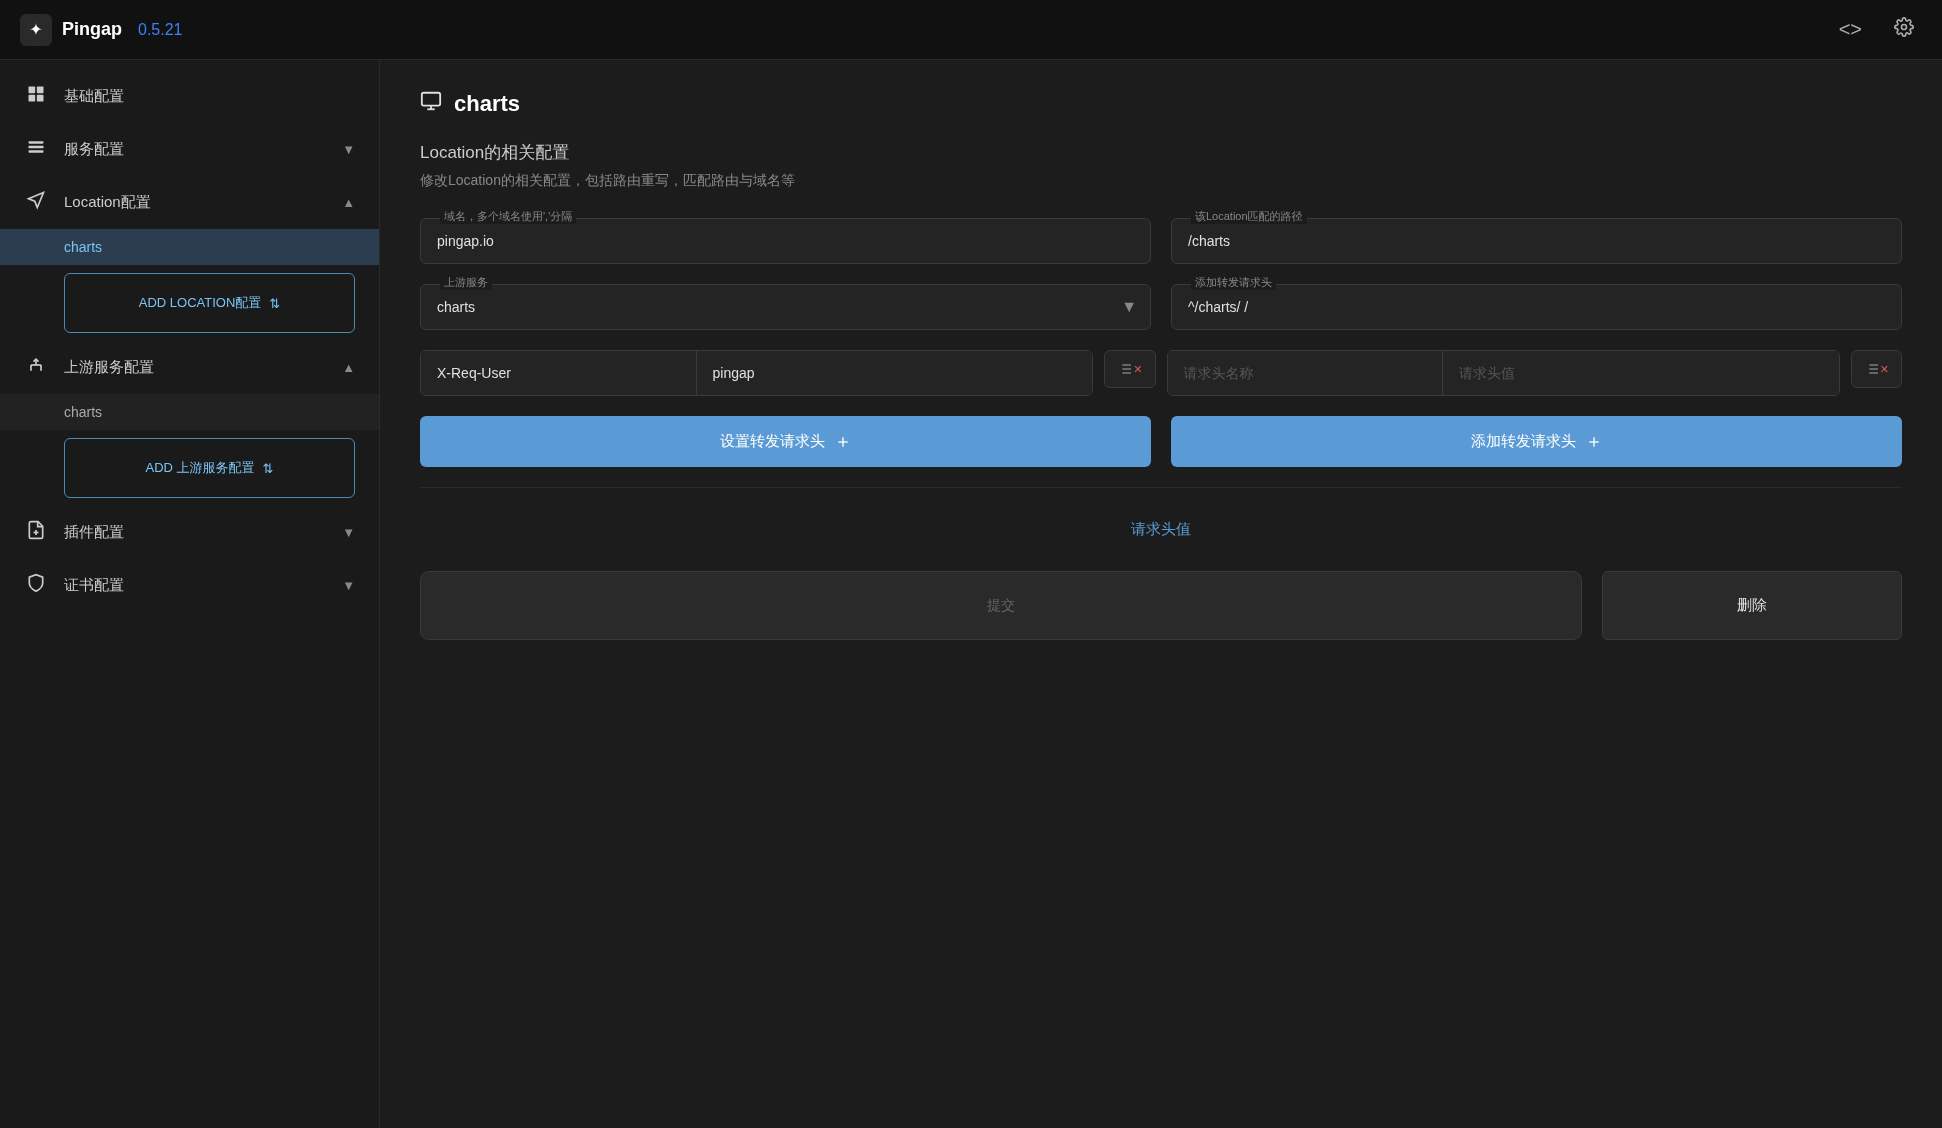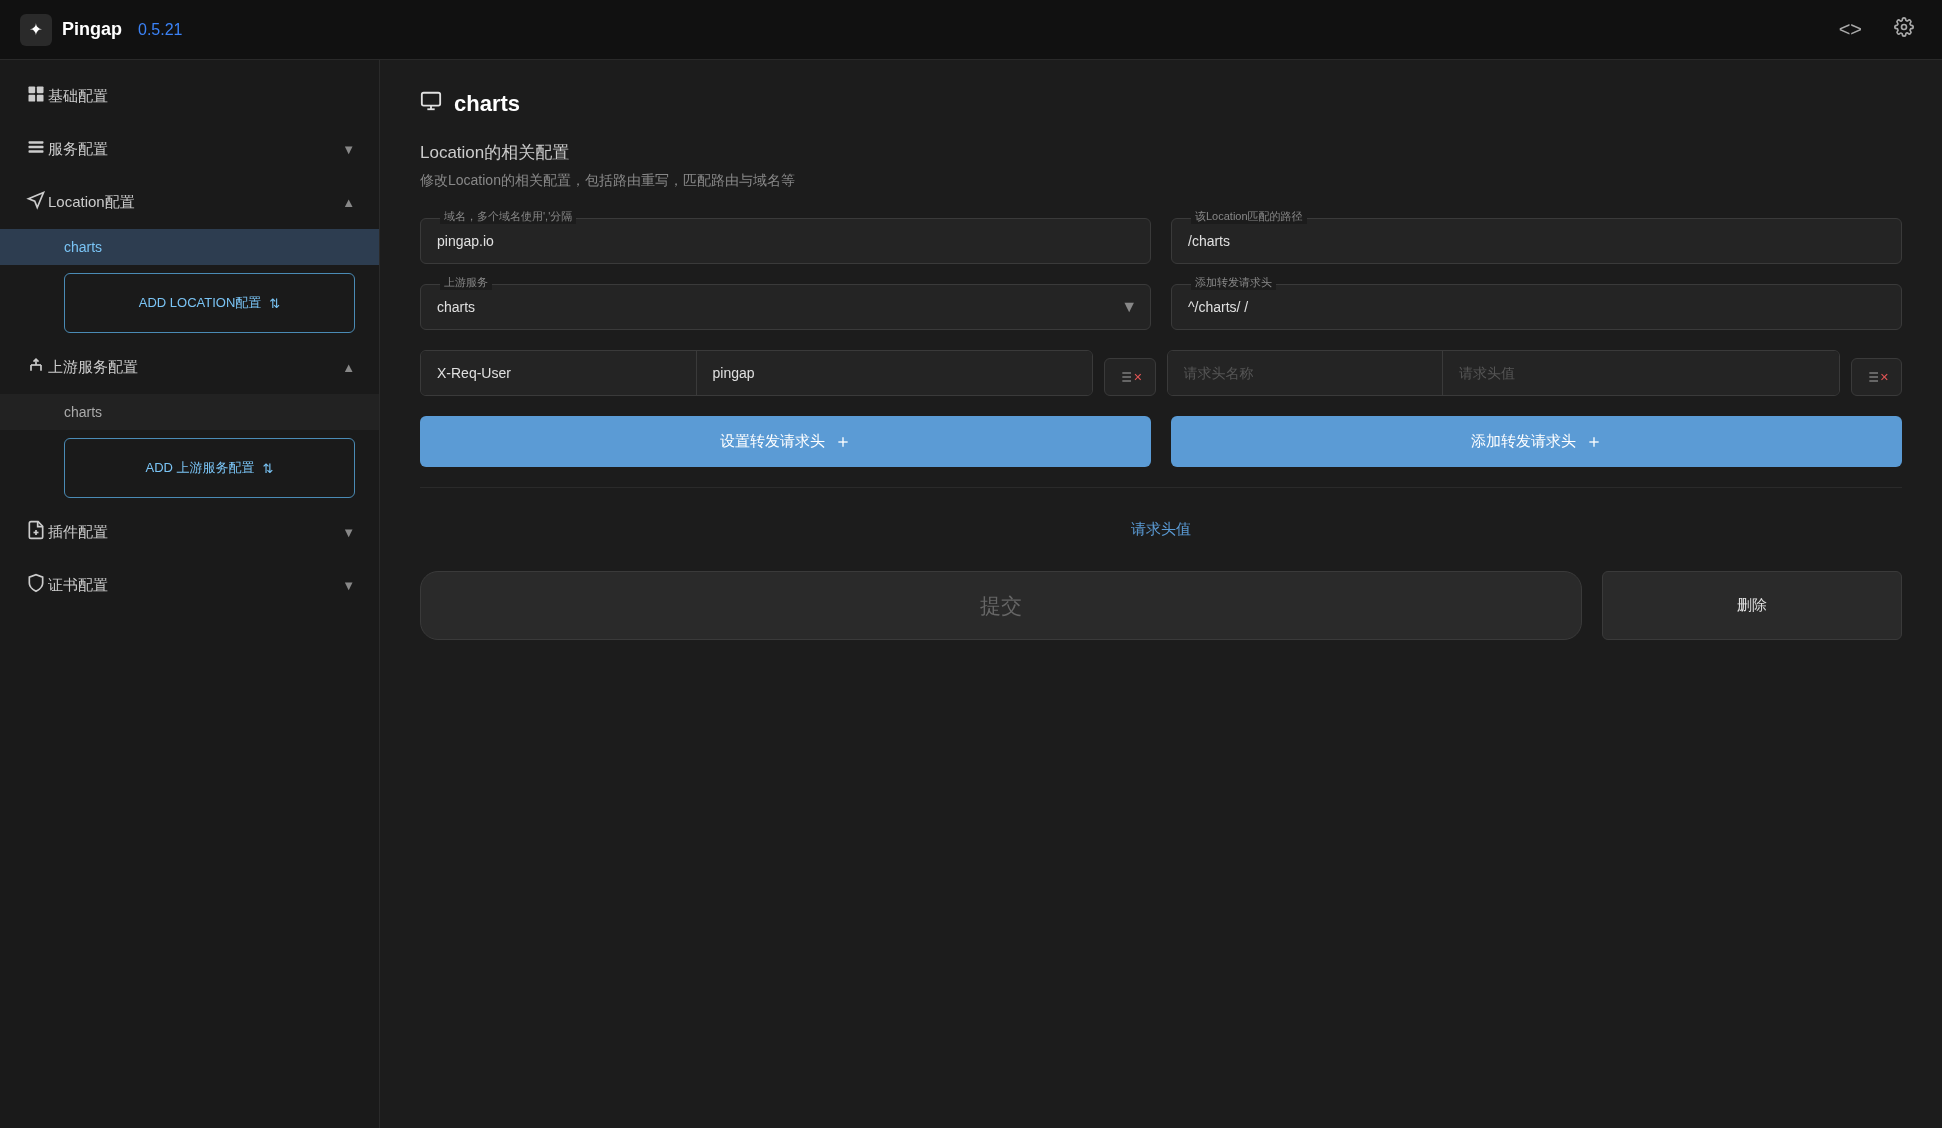--- a/index.html
+++ b/index.html
@@ -77,21 +77,21 @@
       width: 380px;
       background: #1a1a1a;
       flex-shrink: 0;
       overflow-y: auto;
       border-right: 1px solid #2a2a2a;
       padding: 10px 0;
     }
     .sidebar-item {
       display: flex;
       align-items: center;
-      gap: 0;
+      gap: 16px;
       padding: 14px 24px;
       cursor: pointer;
       font-size: 15px;
       color: #ccc;
       transition: background 0.15s;
     }
     .sidebar-item-icon {
       font-size: 18px;
       width: 24px;
       text-align: center;
@@ -254,43 +254,43 @@
     }
 
     .bottom-btns-row {
       display: flex;
       gap: 20px;
     }
     .btn-submit {
       flex: 1;
       background: #2a2a2a;
       border: 1px solid #3a3a3a;
-      border-radius: 18px;
+      border-radius: 9px;
       color: #666;
       padding: 12px 24px;
-      font-size: 21px;
+      font-size: 14px;
       cursor: not-allowed;
     }
     .btn-delete {
       flex: 0 0 300px;
       background: #2a2a2a;
       border: 1px solid #3a3a3a;
       border-radius: 6px;
       color: #e0e0e0;
       padding: 24px 24px;
       font-size: 15px;
       cursor: pointer;
     }
 
     
     .headers-full-row {
       display: flex;
       gap: 11px;
       margin-bottom: 20px;
-      align-items: flex-end;
+      align-items: flex-start;
     }
     .header-pair {
       display: flex;
       flex: 1;
       border: 1px solid #3a3a3a;
       border-radius: 6px;
       overflow: hidden;
     }
     .hp-name {
       flex: 1;

